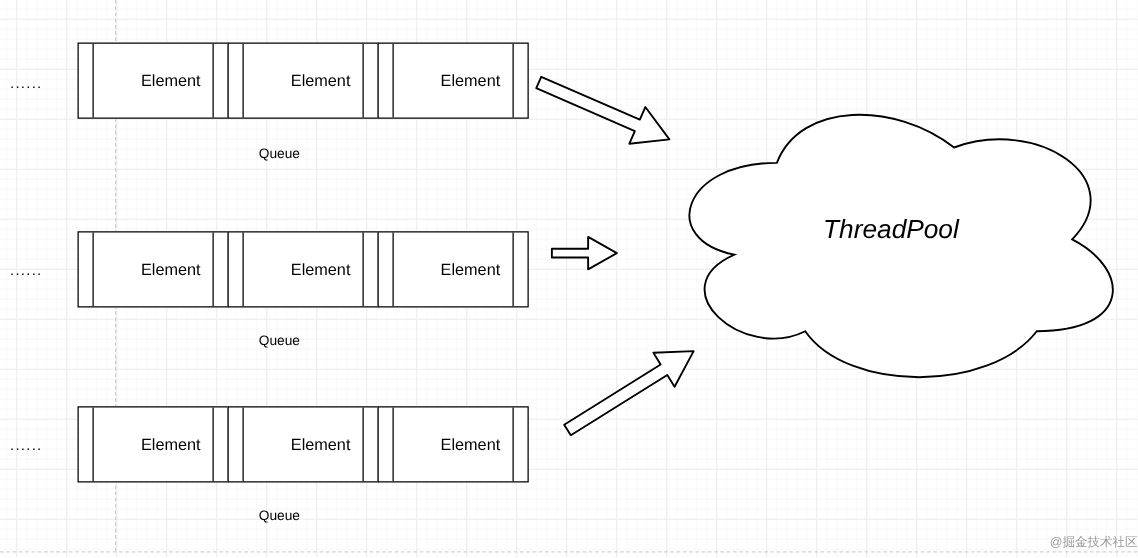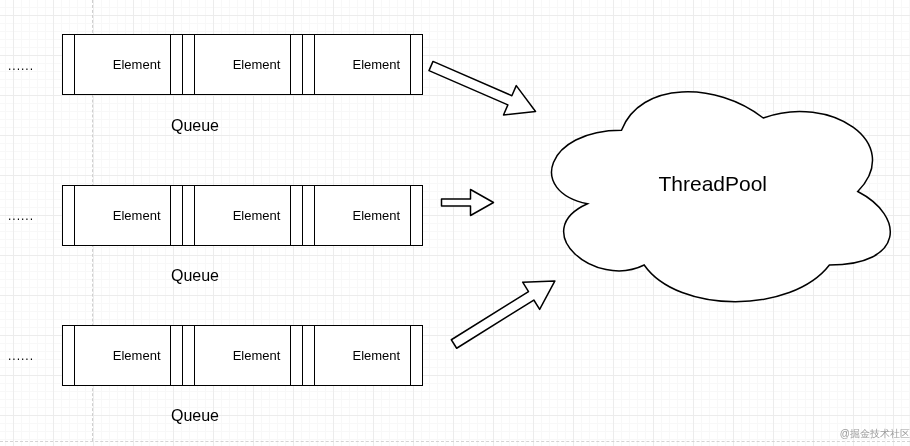--- a/index.html
+++ b/index.html
@@ -21,23 +21,23 @@
 
   .dots{position:absolute;left:8px;width:40px;font-size:12px;letter-spacing:1px;color:#000;}
   .queue-row{position:absolute;left:62px;width:361px;height:61px;display:flex;}
   .process-box{flex:1;position:relative;background:#fff;border:1.5px solid #000;
     display:flex;align-items:center;justify-content:center;box-sizing:border-box;}
   .process-box + .process-box{margin-left:-1.5px;}
   .bar{position:absolute;top:0;bottom:0;width:0;border-left:1.5px solid #000;}
   .bar.l{left:11px;}
   .bar.r{right:11px;}
   .el-label{font-size:13px;position:relative;z-index:1;margin-left:28px;}
-  .queue-label{position:absolute;left:150px;width:90px;text-align:center;font-size:16px;}
+  .queue-label{position:absolute;left:150px;width:90px;text-align:right;font-size:11px;}
 
-  .cloud-wrap{position:absolute;left:527px;top:69px;width:378px;height:245px;}
+  .cloud-wrap{position:absolute;left:527px;top:69px;width:378px;height:245px;font-style:italic;}
   .cloud-wrap svg{display:block;}
   .cloud-label{position:absolute;left:50%;top:115px;transform:translate(-53%,-50%);
     font-size:21px;white-space:nowrap;}
 
   .arrows-overlay{position:absolute;left:0;top:0;width:910px;height:446px;pointer-events:none;}
   .watermark{position:absolute;right:0;top:427px;font-size:10px;color:#9a9a9a;}
 </style>
 </head>
 <body>
 

